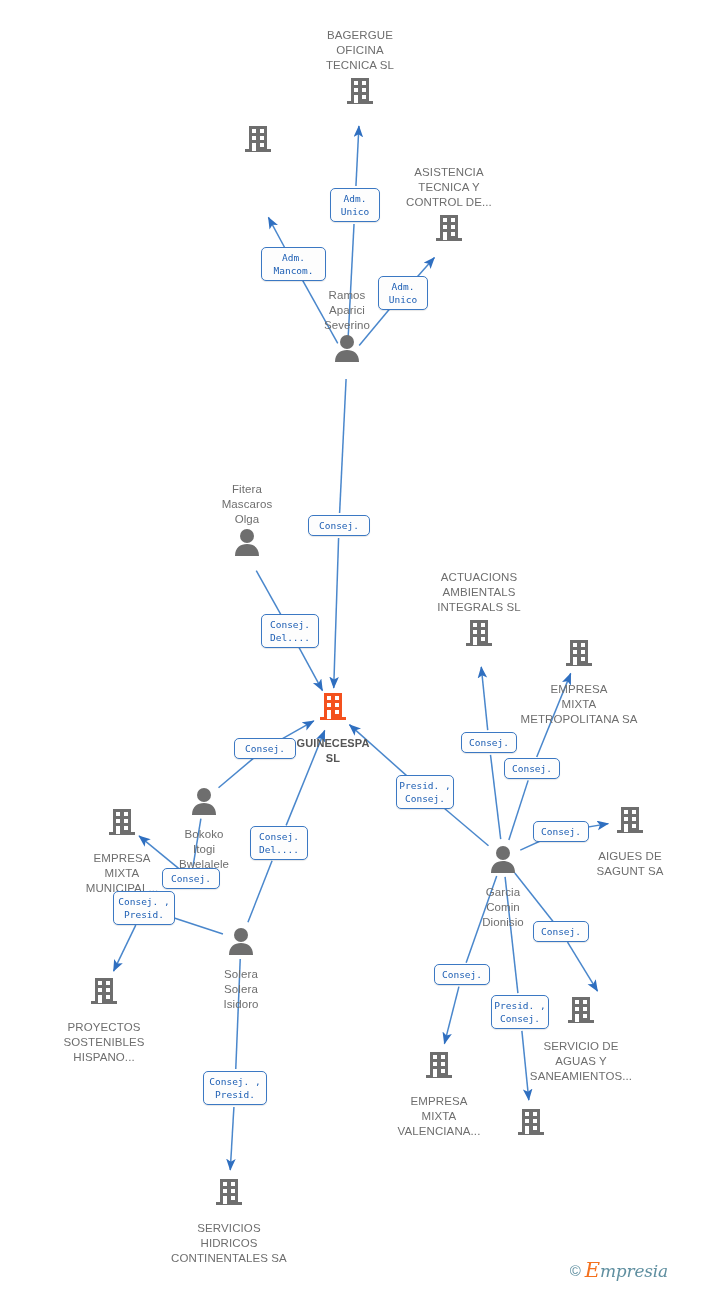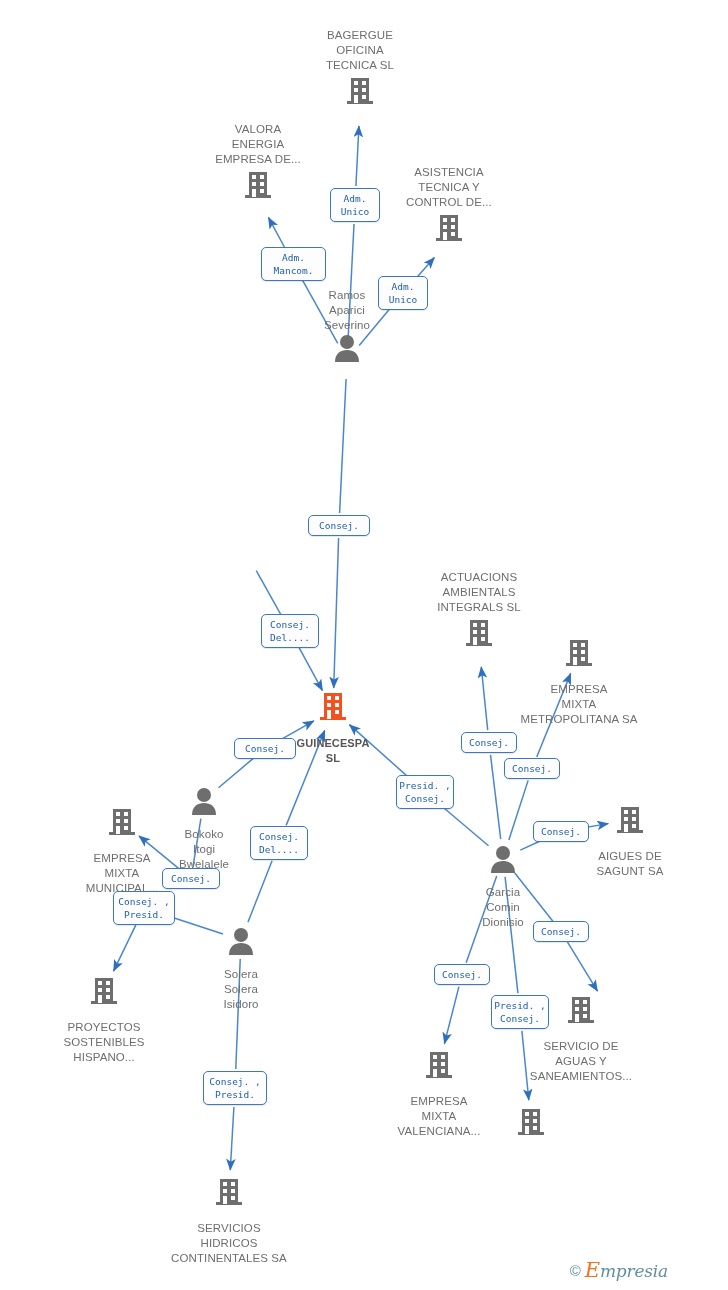--- a/index.html
+++ b/index.html
@@ -160,23 +160,20 @@
             <rect x="11" y="14" width="4" height="4"></rect>
             <rect x="19" y="14" width="4" height="4"></rect>
             <rect x="11" y="21" width="4" height="8"></rect>
             <rect x="19" y="21" width="4" height="4"></rect>
           </g>
         </svg>
     </span>
   </div>
 
   <div class="node label-above" style="left:258px; top:122px;">
-    <span class="label">VALORA
-ENERGIA
-EMPRESA DE...</span>
     <span class="glyph">
       <svg width="34" height="34" viewBox="0 0 34 34">
           <g fill="#6e6e6e">
             <rect x="8" y="4" width="18" height="25"></rect>
             <rect x="4" y="27" width="26" height="3"></rect>
           </g>
           <g fill="#ffffff">
             <rect x="11" y="7" width="4" height="4"></rect>
             <rect x="19" y="7" width="4" height="4"></rect>
             <rect x="11" y="14" width="4" height="4"></rect>
@@ -215,20 +212,31 @@
 Aparici
 Severino</span>
     <span class="glyph">
       <svg width="30" height="28" viewBox="0 0 30 28">
           <circle cx="15" cy="8" r="7" fill="#6e6e6e"></circle>
           <path d="M3,28 C3,19.5 8.5,16 15,16 C21.5,16 27,19.5 27,28 Z" fill="#6e6e6e"></path>
         </svg>
     </span>
   </div>
 
+  <div class="node label-above" style="left:247px; top:482px;">
+    <span class="label">Fitera
+Mascaros
+Olga</span>
+    <span class="glyph">
+      <svg width="30" height="28" viewBox="0 0 30 28">
+          <circle cx="15" cy="8" r="7" fill="#6e6e6e"></circle>
+          <path d="M3,28 C3,19.5 8.5,16 15,16 C21.5,16 27,19.5 27,28 Z" fill="#6e6e6e"></path>
+        </svg>
+    </span>
+  </div>
 
   <div class="node label-below company-root" style="left:333px; top:690px;">
     <span class="glyph">
       <svg width="34" height="34" viewBox="0 0 34 34">
           <g fill="#f4511e">
             <rect x="8" y="3" width="18" height="26"></rect>
             <rect x="4" y="27" width="26" height="3"></rect>
           </g>
           <g fill="#ffffff">
             <rect x="11" y="6" width="4" height="4"></rect>

